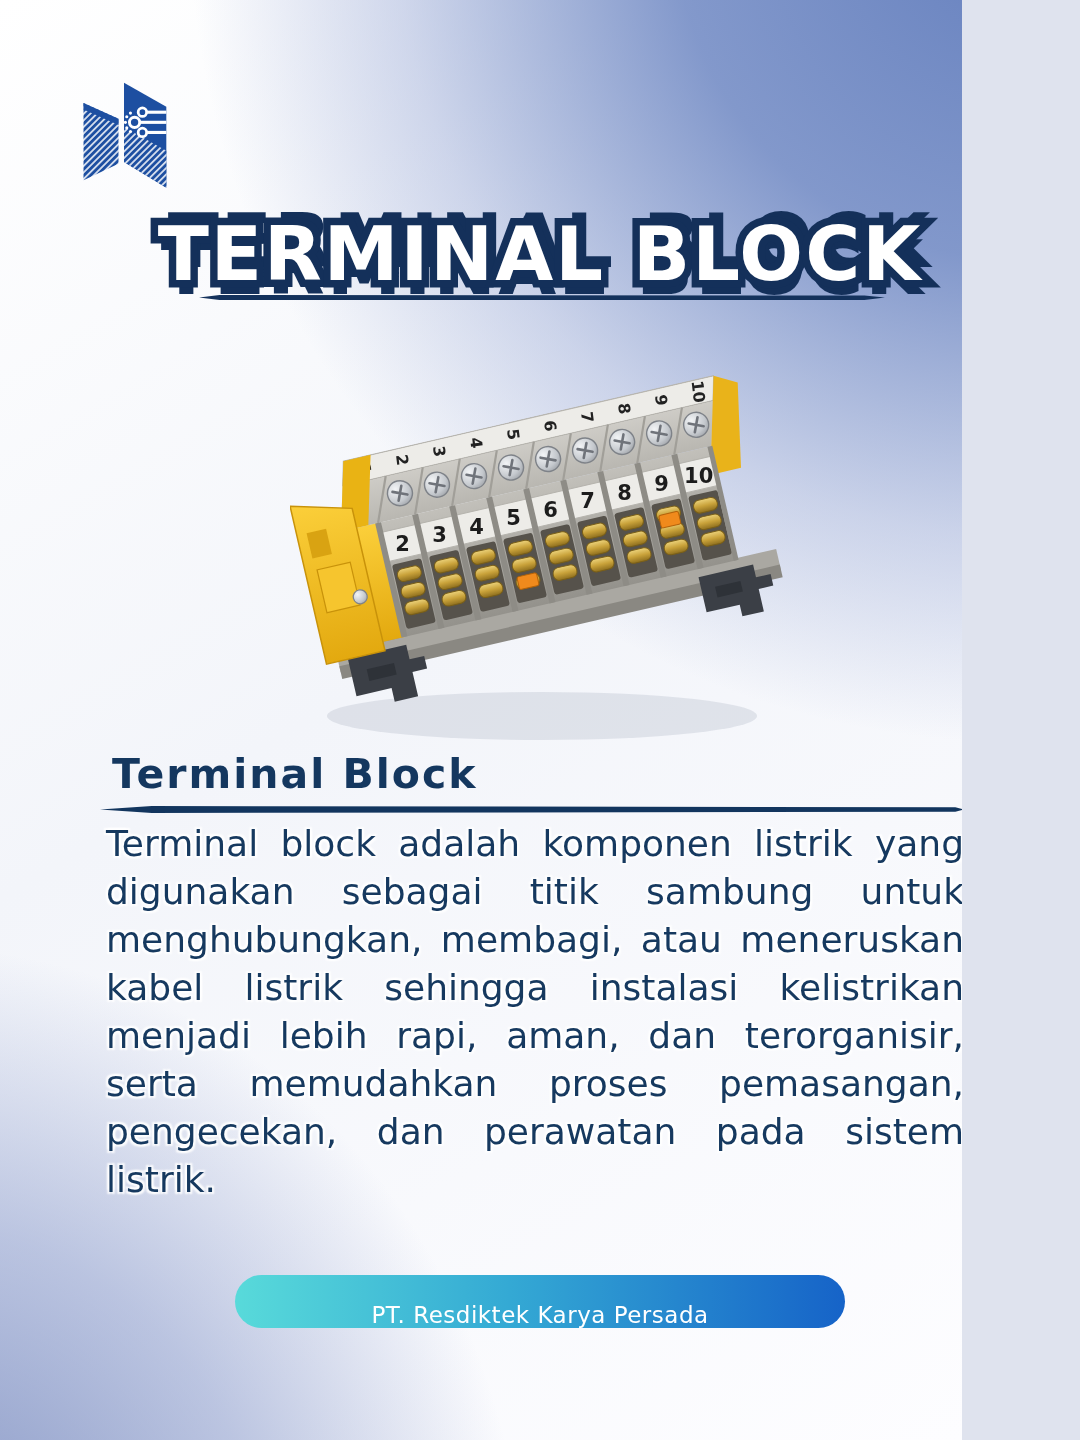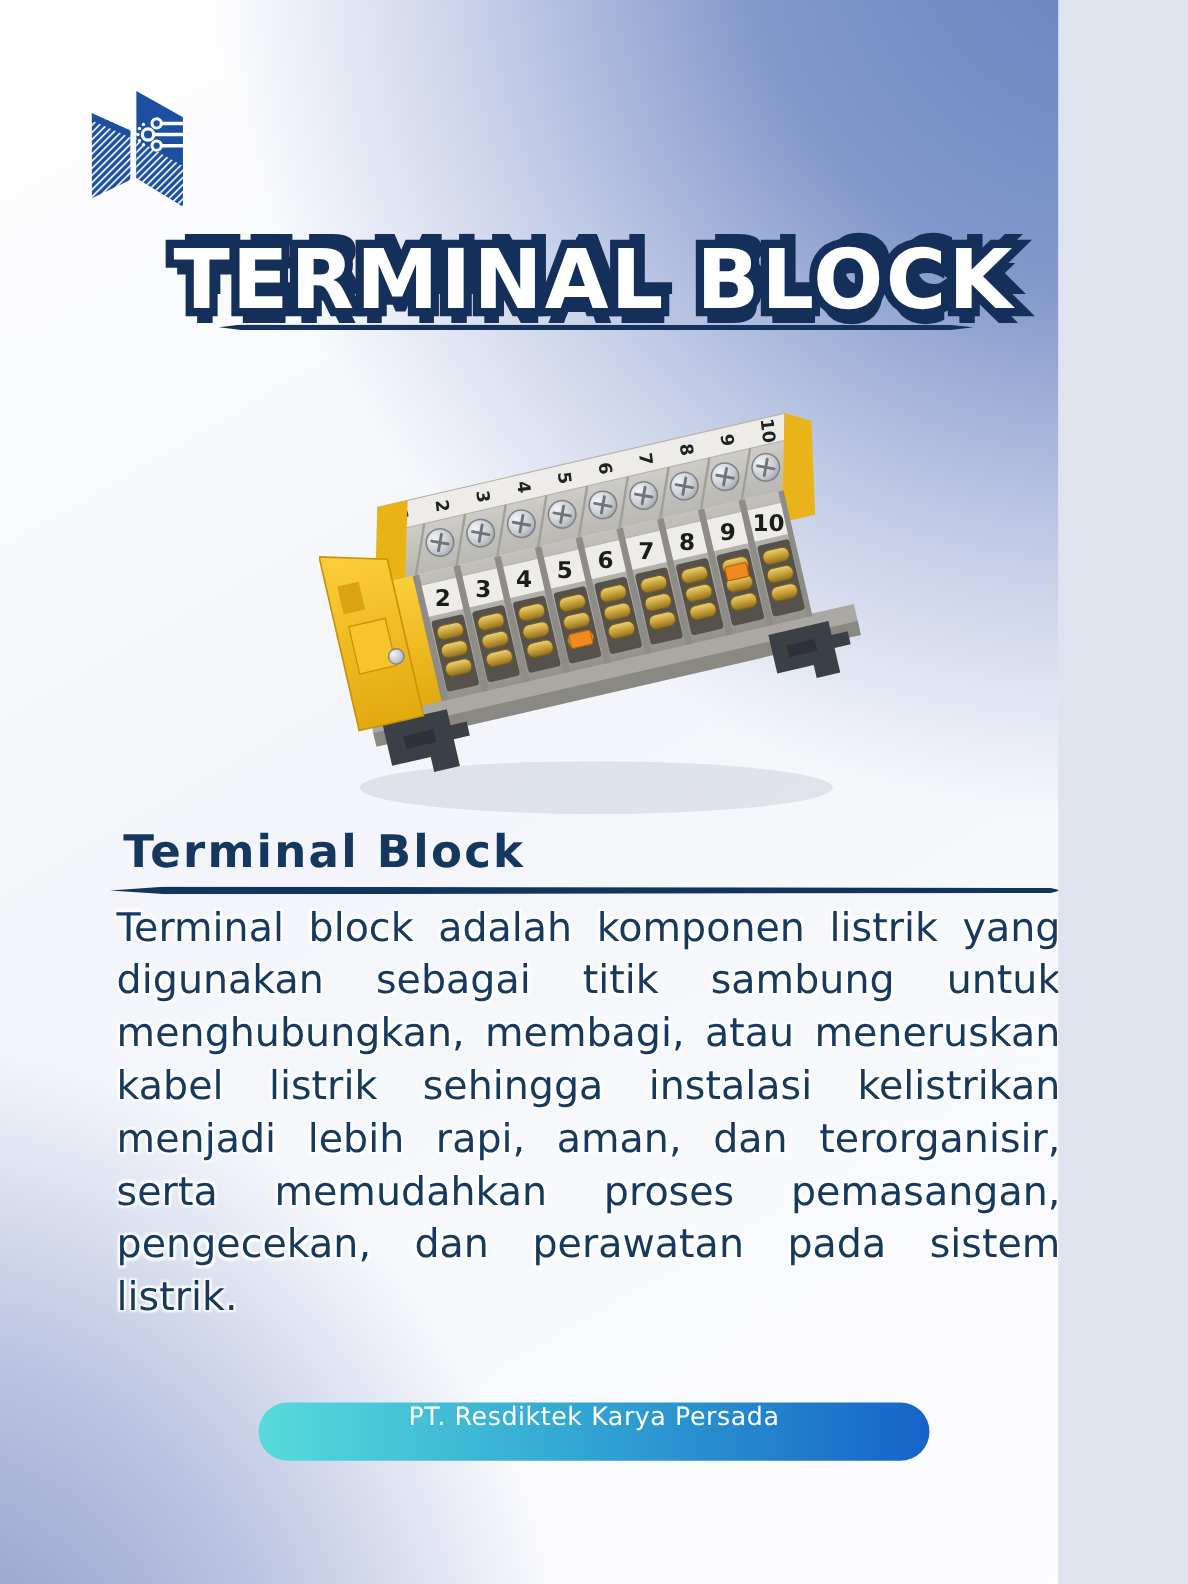--- a/index.html
+++ b/index.html
@@ -62,21 +62,21 @@
        2px -2px 2px rgba(255,255,255,.95),
       -2px  2px 2px rgba(255,255,255,.95),
        2px  2px 2px rgba(255,255,255,.95);
   }
 
   
   .badge{
     position:absolute;left:235px;top:1275px;width:610px;height:53px;
     border-radius:27px;
     background:linear-gradient(90deg,#58dada 0%,#34a9d4 45%,#1663c8 100%);
-    display:flex;align-items:flex-start;justify-content:center;
+    display:flex;align-items:flex-end;justify-content:center;
     color:#ffffff;font-size:23px;letter-spacing:.5px;
   }
 </style>
 </head>
 <body>
 
 <div class="page">
 
   <svg class="logo" viewBox="0 0 100 130" aria-hidden="true">
     <defs>

